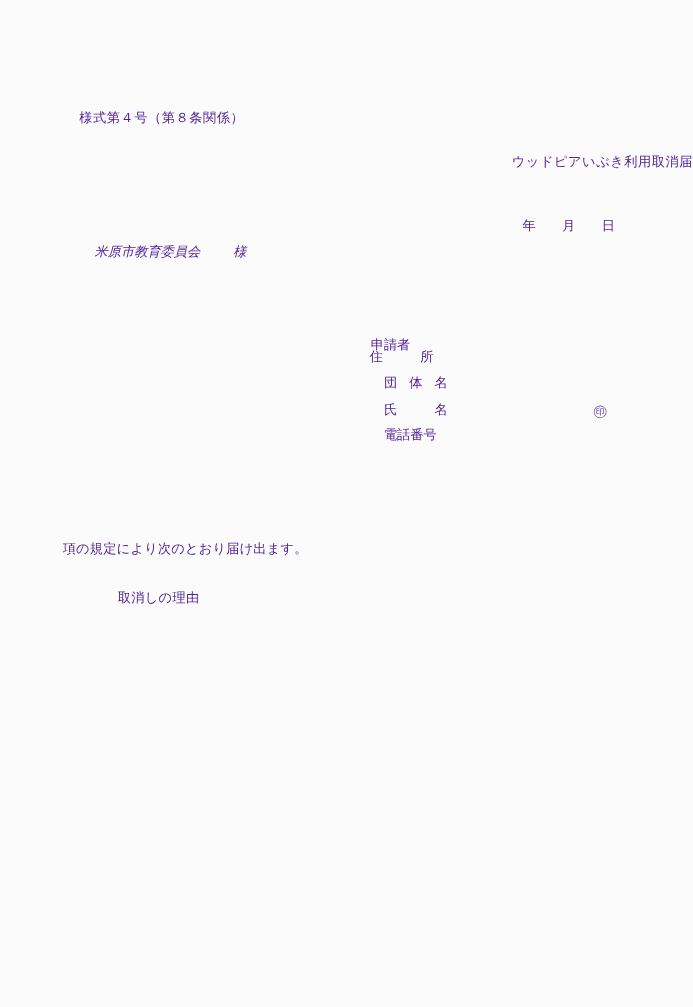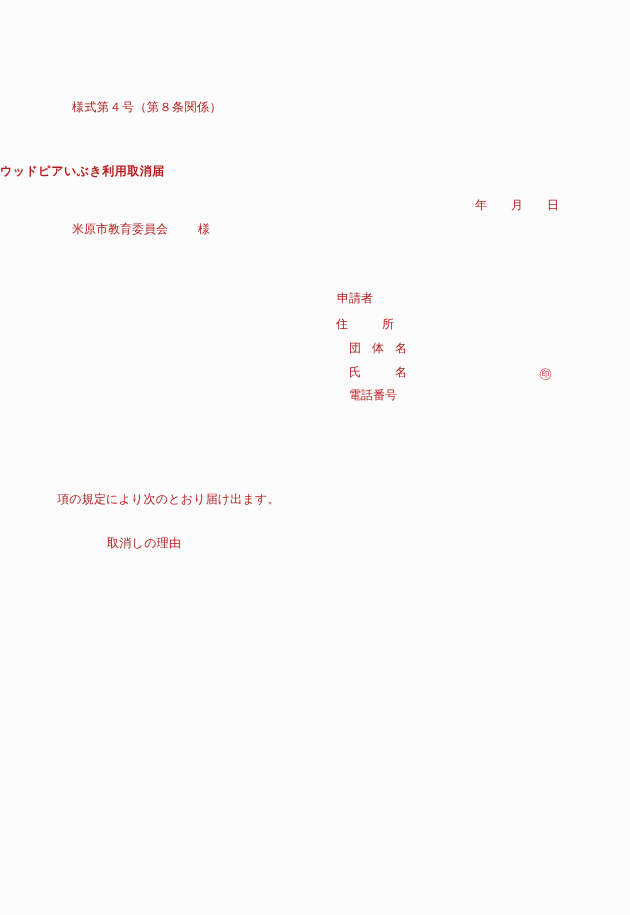--- a/index.html
+++ b/index.html
@@ -16,26 +16,26 @@
     height: 915px;
     background: #fbfbfb;
     color: #3f3f3f;
     font-size: 12px;
     line-height: 1.3;
     overflow: hidden;
   }
   .abs { position: absolute; white-space: nowrap; }
 
   .form-number   { left: 72px;  top: 100px; letter-spacing: 0.5px; }
-  .doc-title     { left: 0; right: 0; top: 164px; text-align: left; letter-spacing: 0.5px; font-weight: bold; }
+  .doc-title     { left: 0; right: 0; top: 140px; text-align: right; letter-spacing: 0.5px; }
   .date-line     { left: 475px; top: 198px; display: inline-flex; gap: 24px; }
-  .addressee     { left: 72px;  top: 222px; }
+  .addressee     { left: 86px;  top: 222px; font-style: italic; }
   .addressee .honorific { margin-left: 30px; }
 
-  .applicant-heading { left: 337px; top: 291px; }
+  .applicant-heading { left: 337px; top: 306px; }
   .field-row-address { left: 336px; top: 317px; }
   .field-row-org     { left: 349px; top: 341px; text-decoration: underline; }
   .field-row-name    { left: 349px; top: 365px; }
   .field-row-phone   { left: 349px; top: 388px; }
   .seal              { left: 539px; top: 366px; font-size: 13px; }
 
   
   .jlabel {
     display: inline-block;
     width: 58px;
@@ -43,21 +43,21 @@
     text-align-last: justify;
   }
 
   .body-line1 { left: 57px; top: 438px; text-indent: 27px; letter-spacing: 0.2px; }
   .body-line2 { left: 57px; top: 492px; letter-spacing: 0.2px; }
   .reason-label { left: 85px; top: 536px; letter-spacing: 0.3px; margin-left: 22px; }
 </style>
 </head>
 <body style="background: rgb(251, 251, 251);">
 
-<div class="page" style="background: rgb(251, 251, 251); color: #b91c1c;">
+<div class="page" style="background: rgb(251, 251, 251); color: #4c1d95;">
 
   <div class="abs form-number">様式第４号（第８条関係）</div>
 
   <div class="abs doc-title">ウッドピアいぶき利用取消届</div>
 
   <div class="abs date-line">
     <span>年</span>
     <span>月</span>
     <span>日</span>
   </div>

